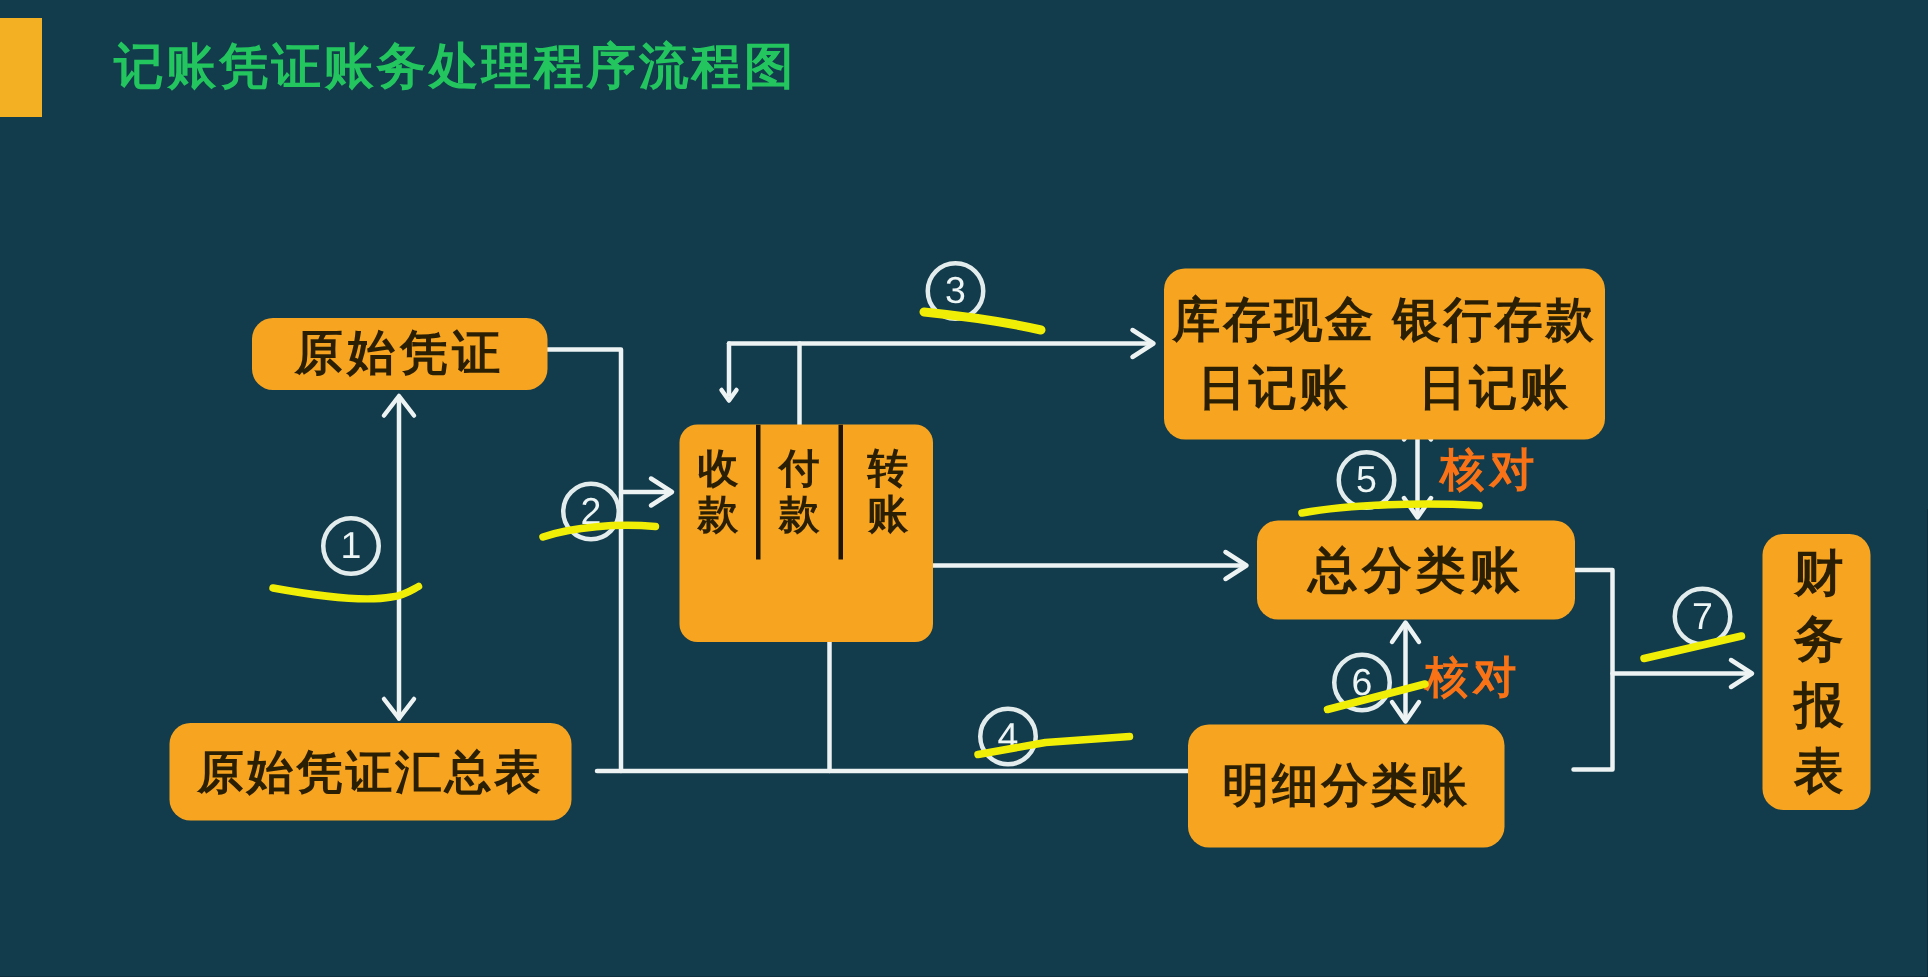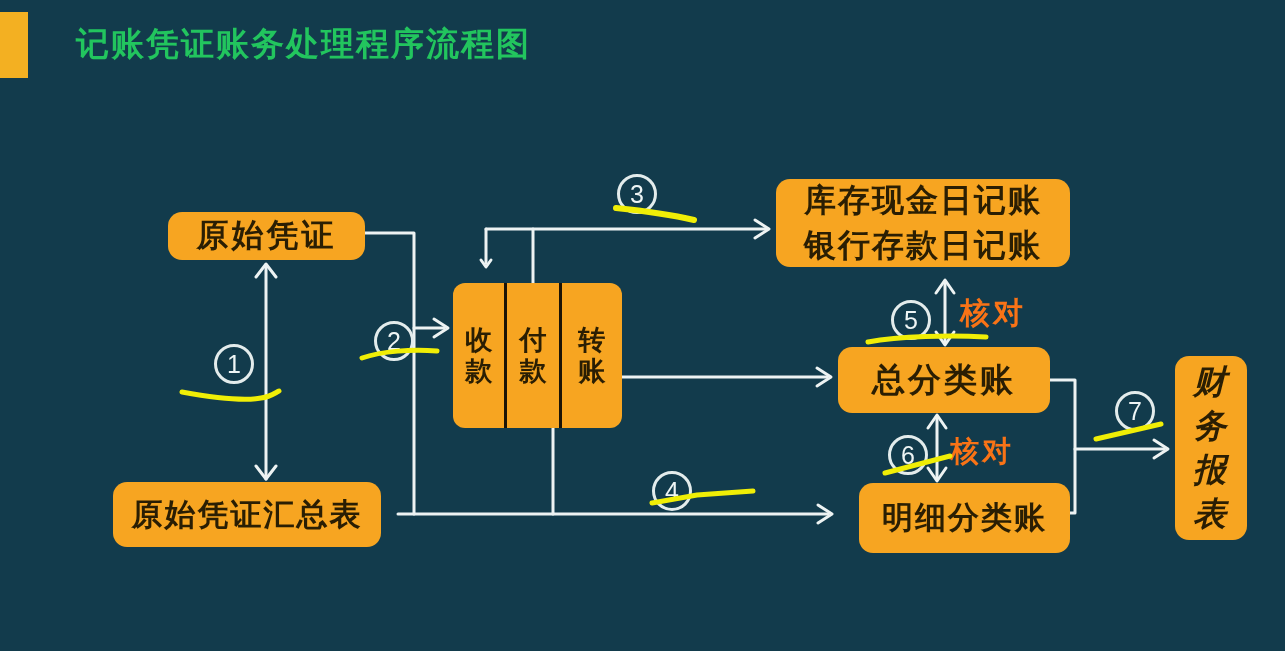--- a/index.html
+++ b/index.html
@@ -19,30 +19,30 @@
   #lines-layer{z-index:1;}
   #marks-layer{z-index:6;}
   
   .node{
     position:absolute;background:#f7a521;color:#2a1e03;font-weight:bold;
     border-radius:14px;display:flex;align-items:center;justify-content:center;
     text-align:center;z-index:3;box-sizing:border-box;
   }
   #node-original-voucher{left:168px;top:197px;width:197px;height:48px;font-size:32px;letter-spacing:3px;margin-top:15px;}
   #node-voucher-summary{left:113px;top:482px;width:268px;height:65px;font-size:31px;letter-spacing:2px;}
-  #node-journals{left:776px;top:179px;width:294px;height:88px;font-size:32px;flex-direction:column;line-height:45px;letter-spacing:2px;}
+  #node-journals{left:776px;top:179px;width:294px;height:114px;font-size:32px;line-height:45px;letter-spacing:2px;}
   #node-general-ledger{left:838px;top:347px;width:212px;height:66px;font-size:33px;letter-spacing:3px;font-family:Liberation Mono, monospace;}
-  #node-subsidiary-ledger{left:859px;top:483px;width:211px;height:70px;font-size:31px;letter-spacing:2px;}
+  #node-subsidiary-ledger{left:792px;top:483px;width:211px;height:82px;font-size:31px;letter-spacing:2px;}
   #node-financial-statements{left:1175px;top:356px;width:72px;height:184px;font-size:33px;line-height:44px;}
-  #node-financial-statements .vtext{width:36px;word-break:break-all;text-align:left;font-style:italic;}
+  #node-financial-statements .vtext{width:36px;word-break:break-all;text-align:right;}
   
   #node-accounting-voucher{
     position:absolute;left:453px;top:283px;width:169px;height:145px;z-index:3;
     background:#f7a521;border-radius:12px;overflow:hidden;color:#2a1e03;font-weight:bold;
-    display:flex;flex-direction:column;box-sizing:border-box;
+    display:flex;flex-direction:row;box-sizing:border-box;
   }
   .voucher-row{display:flex;flex:1 1 auto;height:90px;}
   .voucher-cell{
     flex:1 1 0;display:flex;align-items:center;justify-content:center;
     font-size:27px;line-height:31px;
   }
   .voucher-cell + .voucher-cell{border-left:3px solid #1c1406;}
   .voucher-cell .vtext{width:29px;word-break:break-all;text-align:center;}
   .voucher-cell:last-child{flex:1.18 1 0;}
   .voucher-bottom{

